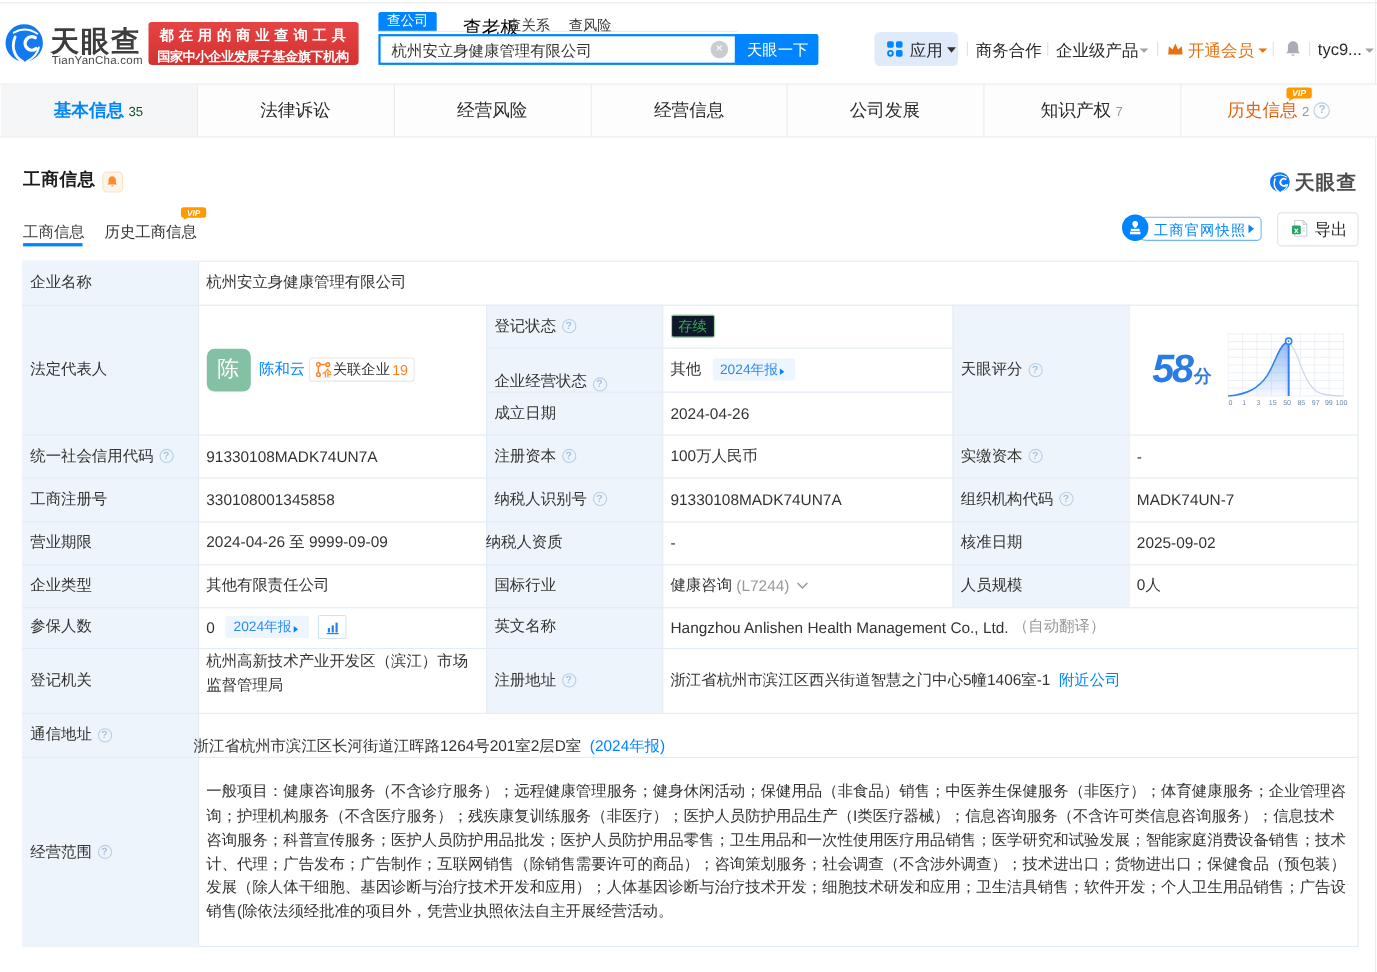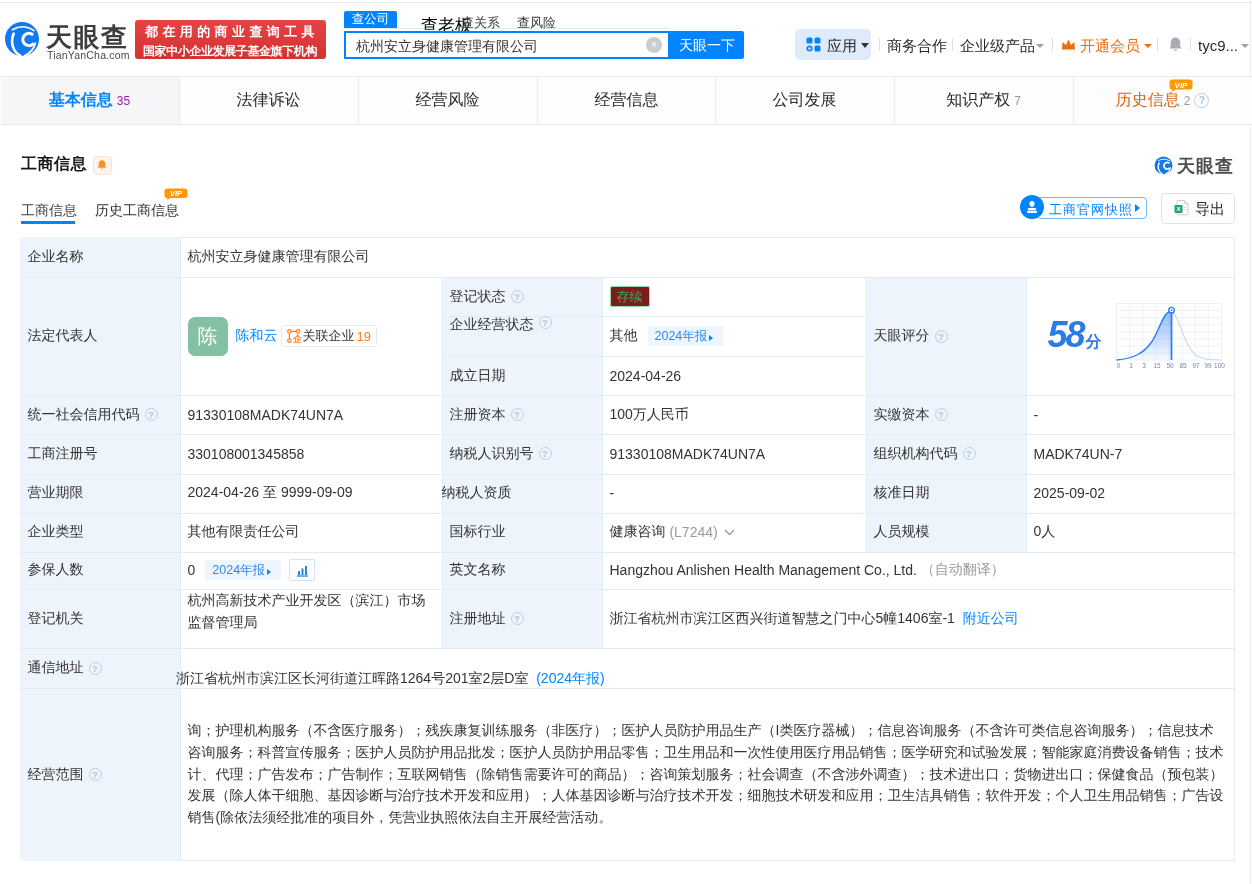--- a/index.html
+++ b/index.html
@@ -62,21 +62,21 @@
 <div class="a" style="left:0;top:76px;width:1252px;height:49px;background:#fdfdfd;border-top:1px solid #ebebeb;border-bottom:1px solid #ebebeb"></div>
 <div class="a" style="left:1px;top:77px;width:178px;height:47px;background:#f5f6f7"></div>
 <div class="a" style="left:179px;top:77px;width:1px;height:47px;background:#ebebeb"></div>
 <div class="a" style="left:358px;top:77px;width:1px;height:47px;background:#ebebeb"></div>
 <div class="a" style="left:537px;top:77px;width:1px;height:47px;background:#ebebeb"></div>
 <div class="a" style="left:715px;top:77px;width:1px;height:47px;background:#ebebeb"></div>
 <div class="a" style="left:894px;top:77px;width:1px;height:47px;background:#ebebeb"></div>
 <div class="a" style="left:1073px;top:77px;width:1px;height:47px;background:#ebebeb"></div>
 <div class="a" style="left:0px;top:77px;width:179px;height:47px;display:flex;align-items:center;justify-content:center;font-size:16px">
     <span style="color:#0084ff;font-weight:bold">基本信息</span> 
-    <span style="color:#a21caf;font-size:12px;margin-left:4px">35</span>
+    <span style="color:#14532d;font-size:12px;margin-left:4px">35</span>
   </div>
 <div class="a" style="left:179px;top:77px;width:179px;height:47px;display:flex;align-items:center;justify-content:center;font-size:16px">
     <span style="color:#2a2a2a">法律诉讼</span>
   </div>
 <div class="a" style="left:358px;top:77px;width:179px;height:47px;display:flex;align-items:center;justify-content:center;font-size:16px">
     <span style="color:#2a2a2a">经营风险</span>
   </div>
 <div class="a" style="left:537px;top:77px;width:179px;height:47px;display:flex;align-items:center;justify-content:center;font-size:16px">
     <span style="color:#2a2a2a">经营信息</span>
   </div>
@@ -165,23 +165,23 @@
     <span style="display:inline-flex;align-items:center;height:22px;border:1px solid #e8e8e8;border-radius:3px;margin-left:3px;padding:0 5px;font-size:13px"><svg width="14" height="14" viewBox="0 0 14 14" style="margin-right:2px">
         <circle cx="2.4" cy="2.4" r="1.7" fill="none" stroke="#ff8125" stroke-width="1.3"></circle>
         <circle cx="2.4" cy="11.6" r="1.7" fill="none" stroke="#ff8125" stroke-width="1.3"></circle>
         <circle cx="11" cy="2.4" r="1.7" fill="none" stroke="#ff8125" stroke-width="1.3"></circle>
         <path d="M2.4 4.3 V9.7 M4.4 2.4 H9" stroke="#ff8125" stroke-width="1.3" fill="none"></path>
         <text x="6.1" y="13.4" font-size="9.5" font-weight="bold" fill="#ff8125">企</text>
       </svg>关联企业 <span style="color:#ff7d1f;margin-left:2px">19</span></span>
   </div>
 <div class="a" style="left:441.5px;top:277px;width:160px;height:39px;display:flex;align-items:center;padding-left:8px;font-size:14px;color:#333">登记状态<span class="qicon">?</span></div>
 <div class="a" style="left:601.5px;top:277px;width:264px;height:39px;display:flex;align-items:center;padding-left:8px;font-size:14px;color:#333;white-space:nowrap">
-    <span style="display:inline-block;height:21px;line-height:19px;padding:0 6px;background:#7f1d1d;border:1px solid #98d8a4;border-radius:2px;color:#3ea65a;font-size:13px">存续</span>
-  </div>
-<div class="a" style="left:441.5px;top:316px;width:160px;height:40px;display:flex;align-items:flex-start;padding-left:8px;font-size:14px;color:#333">企业经营状态<span class="qicon">?</span></div>
+    <span style="display:inline-block;height:21px;line-height:19px;padding:0 6px;background:#0f172a;border:1px solid #98d8a4;border-radius:2px;color:#3ea65a;font-size:13px">存续</span>
+  </div>
+<div class="a" style="left:441.5px;top:316px;width:160px;height:40px;display:flex;align-items:flex-end;padding-left:8px;font-size:14px;color:#333">企业经营状态<span class="qicon">?</span></div>
 <div class="a" style="left:601.5px;top:316px;width:264px;height:40px;display:flex;align-items:center;padding-left:8px;font-size:14px;color:#333;white-space:nowrap">其他<span style="display:inline-block;height:20px;line-height:20px;padding:0 7px;background:#edf5fe;border-radius:2px;color:#2a8af0;font-size:12.5px;margin-left:10px">2024年报<span style="display:inline-block;width:0;height:0;border:3.5px solid transparent;border-left:4.5px solid #0084ff;margin-left:2px;vertical-align:-1px"></span></span></div>
 <div class="a" style="left:441.5px;top:356px;width:160px;height:39px;display:flex;align-items:center;padding-left:8px;font-size:14px;color:#333">成立日期</div>
 <div class="a" style="left:601.5px;top:356px;width:264px;height:39px;display:flex;align-items:center;padding-left:8px;font-size:14px;color:#333;white-space:nowrap">2024-04-26</div>
 <div class="a" style="left:865.5px;top:277px;width:160px;height:118px;display:flex;align-items:center;padding-left:8px;font-size:14px;color:#333">天眼评分<span class="qicon">?</span></div>
 <div class="a" style="left:1047.5px;top:314px;width:80px;height:40px;font-size:36px;font-weight:bold;color:#2b7be4;font-style:italic;letter-spacing:-2px">58<span style="font-size:16px;font-style:normal;letter-spacing:0;margin-left:2px">分</span></div>
 <svg class="a" style="left:1115.5px;top:303px" width="112" height="66" viewBox="0 0 112 66">
 <defs>
       <linearGradient id="cg" x1="0" y1="0" x2="0" y2="1">
 <stop offset="0" stop-color="#3b82f0" stop-opacity="0.55"></stop>
         <stop offset="1" stop-color="#3b82f0" stop-opacity="0.04"></stop>
@@ -266,18 +266,19 @@
 <div class="a" style="left:179.5px;top:589px;width:262px;height:59px;display:flex;align-items:flex-start;padding-left:8px;font-size:14px;color:#333;line-height:22px">
     <div>杭州高新技术产业开发区（滨江）市场<br>监督管理局</div>
   </div>
 <div class="a" style="left:441.5px;top:589px;width:160px;height:59px;display:flex;align-items:center;padding-left:8px;font-size:14px;color:#333">注册地址<span class="qicon">?</span></div>
 <div class="a" style="left:601.5px;top:589px;width:633px;height:59px;display:flex;align-items:center;padding-left:8px;font-size:14px;color:#333;white-space:nowrap">浙江省杭州市滨江区西兴街道智慧之门中心5幢1406室-1&nbsp;&nbsp;<span style="color:#0084ff">附近公司</span></div>
 <div class="a" style="left:19.5px;top:648px;width:160px;height:40px;display:flex;align-items:center;padding-left:8px;font-size:14px;color:#333">通信地址<span class="qicon">?</span></div>
 <div class="a" style="left:168px;top:648px;width:1055px;height:40px;display:flex;align-items:flex-end;padding-left:8px;font-size:14px;color:#333;white-space:nowrap">浙江省杭州市滨江区长河街道江晖路1264号201室2层D室&nbsp;&nbsp;<span style="color:#0084ff">(2024年报)</span></div>
 <div class="a" style="left:19.5px;top:688px;width:160px;height:173px;display:flex;align-items:center;padding-left:8px;font-size:14px;color:#333">经营范围<span class="qicon">?</span></div>
 <div class="a" style="left:179.5px;top:688px;width:1055px;height:173px;display:flex;align-items:center;padding-left:8px;font-size:14px;color:#333;line-height:21.7px">
     <div>
+      <div style="white-space:nowrap">一般项目：健康咨询服务（不含诊疗服务）；远程健康管理服务；健身休闲活动；保健用品（非食品）销售；中医养生保健服务（非医疗）；体育健康服务；企业管理咨</div>
       <div style="white-space:nowrap">询；护理机构服务（不含医疗服务）；残疾康复训练服务（非医疗）；医护人员防护用品生产（I类医疗器械）；信息咨询服务（不含许可类信息咨询服务）；信息技术</div>
       <div style="white-space:nowrap">咨询服务；科普宣传服务；医护人员防护用品批发；医护人员防护用品零售；卫生用品和一次性使用医疗用品销售；医学研究和试验发展；智能家庭消费设备销售；技术</div>
       <div style="white-space:nowrap">计、代理；广告发布；广告制作；互联网销售（除销售需要许可的商品）；咨询策划服务；社会调查（不含涉外调查）；技术进出口；货物进出口；保健食品（预包装）</div>
       <div style="white-space:nowrap">发展（除人体干细胞、基因诊断与治疗技术开发和应用）；人体基因诊断与治疗技术开发；细胞技术研发和应用；卫生洁具销售；软件开发；个人卫生用品销售；广告设</div>
       <div style="white-space:nowrap">销售(除依法须经批准的项目外，凭营业执照依法自主开展经营活动。</div>
     </div>
   </div>
 </body></html>

